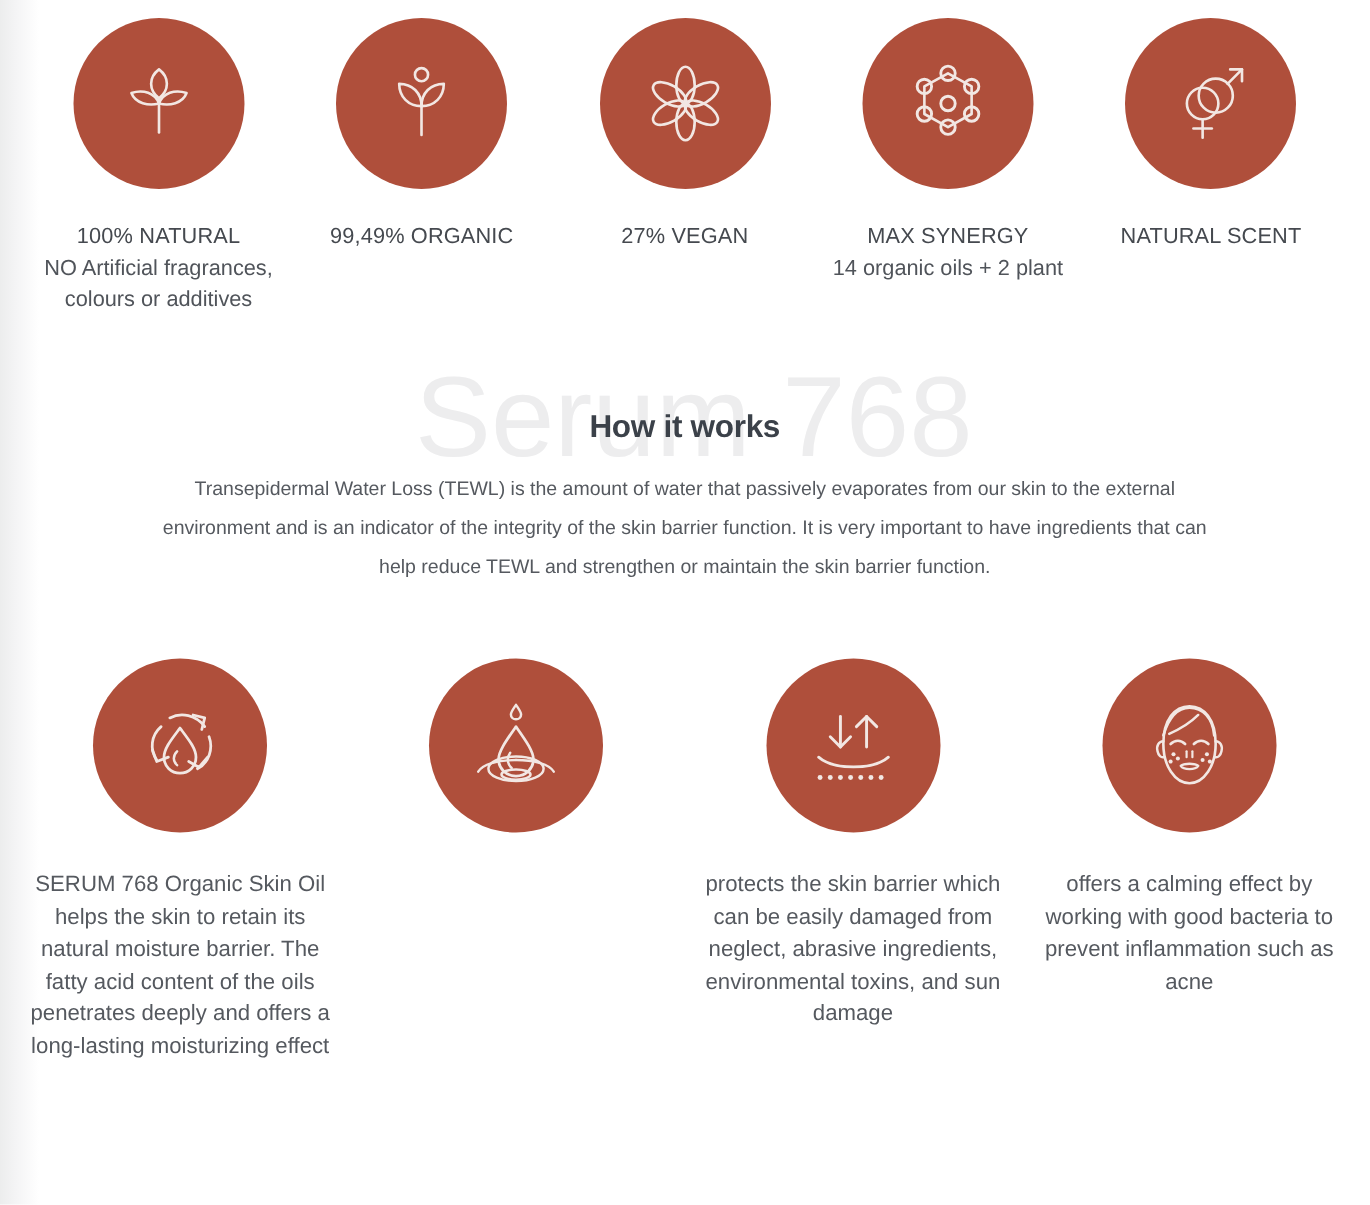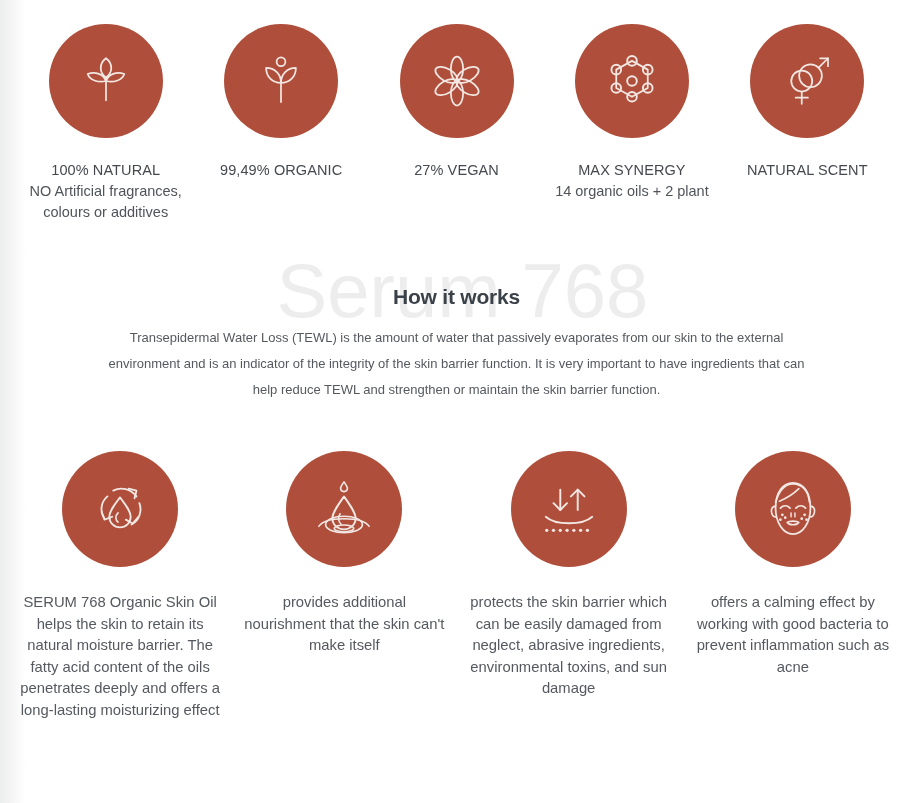--- a/index.html
+++ b/index.html
@@ -24,21 +24,21 @@
     pointer-events: none;
     z-index: 0;
   }
 
   .page { position: relative; z-index: 1; width: 913px; height: 803px; }
 
   
   .top-row {
     display: flex;
     align-items: flex-start;
-    padding: 24px 18px 0 18px;
+    padding: 12px 18px 0 18px;
   }
   .top-item {
     flex: 1 1 0;
     display: flex;
     flex-direction: column;
     align-items: center;
     text-align: center;
   }
   .circle {
     background: #af4f3b;
@@ -249,21 +249,20 @@
         <svg viewBox="0 0 64 64">
           <path class="ico" d="M32 4 C34 7 35.5 9 35.5 10.6 C35.5 12.5 34 14 32 14 C30 14 28.5 12.5 28.5 10.6 C28.5 9 30 7 32 4 Z" style="stroke-width:1.7"></path>
           <path class="ico" d="M32 19 C39 29 44 36 44 41.5 C44 48 38.6 53 32 53 C25.4 53 20 48 20 41.5 C20 36 25 29 32 19 Z" style="stroke-width:1.9"></path>
           <path class="ico" d="M28 37 C25.5 40.5 26 45 29 47.5" style="stroke-width:1.7"></path>
           <ellipse class="ico" cx="32" cy="52" rx="10" ry="3.5" style="stroke-width:1.7"></ellipse>
           <path class="ico" d="M13 48 C13 43 22 39.5 32 39.5 C42 39.5 51 43 51 48 C51 53 42 56.5 32 56.5 C22 56.5 13 53 13 48" style="stroke-width:1.7"></path>
           <path class="ico" d="M6 50 C9 45 19 42 32 42" style="stroke-width:1.6"></path>
           <path class="ico" d="M58 50 C55 45 45 42 32 42" style="stroke-width:1.6"></path>
         </svg>
       </div>
-      <div class="bottom-text">provides additional nourishment that the skin can't make itself</div>
     </div>
 
     <div class="bottom-item">
       <div class="circle circle-bot">
         <svg viewBox="0 0 64 64">
           <path class="ico" d="M23 12 L23 33"></path>
           <path class="ico" d="M16 26 L23 33 L30 26"></path>
           <path class="ico" d="M41 33 L41 12"></path>
           <path class="ico" d="M34 19 L41 12 L48 19"></path>
           <path class="ico" d="M8 40 C18 49 46 49 56 40" style="stroke-width:1.9"></path>

